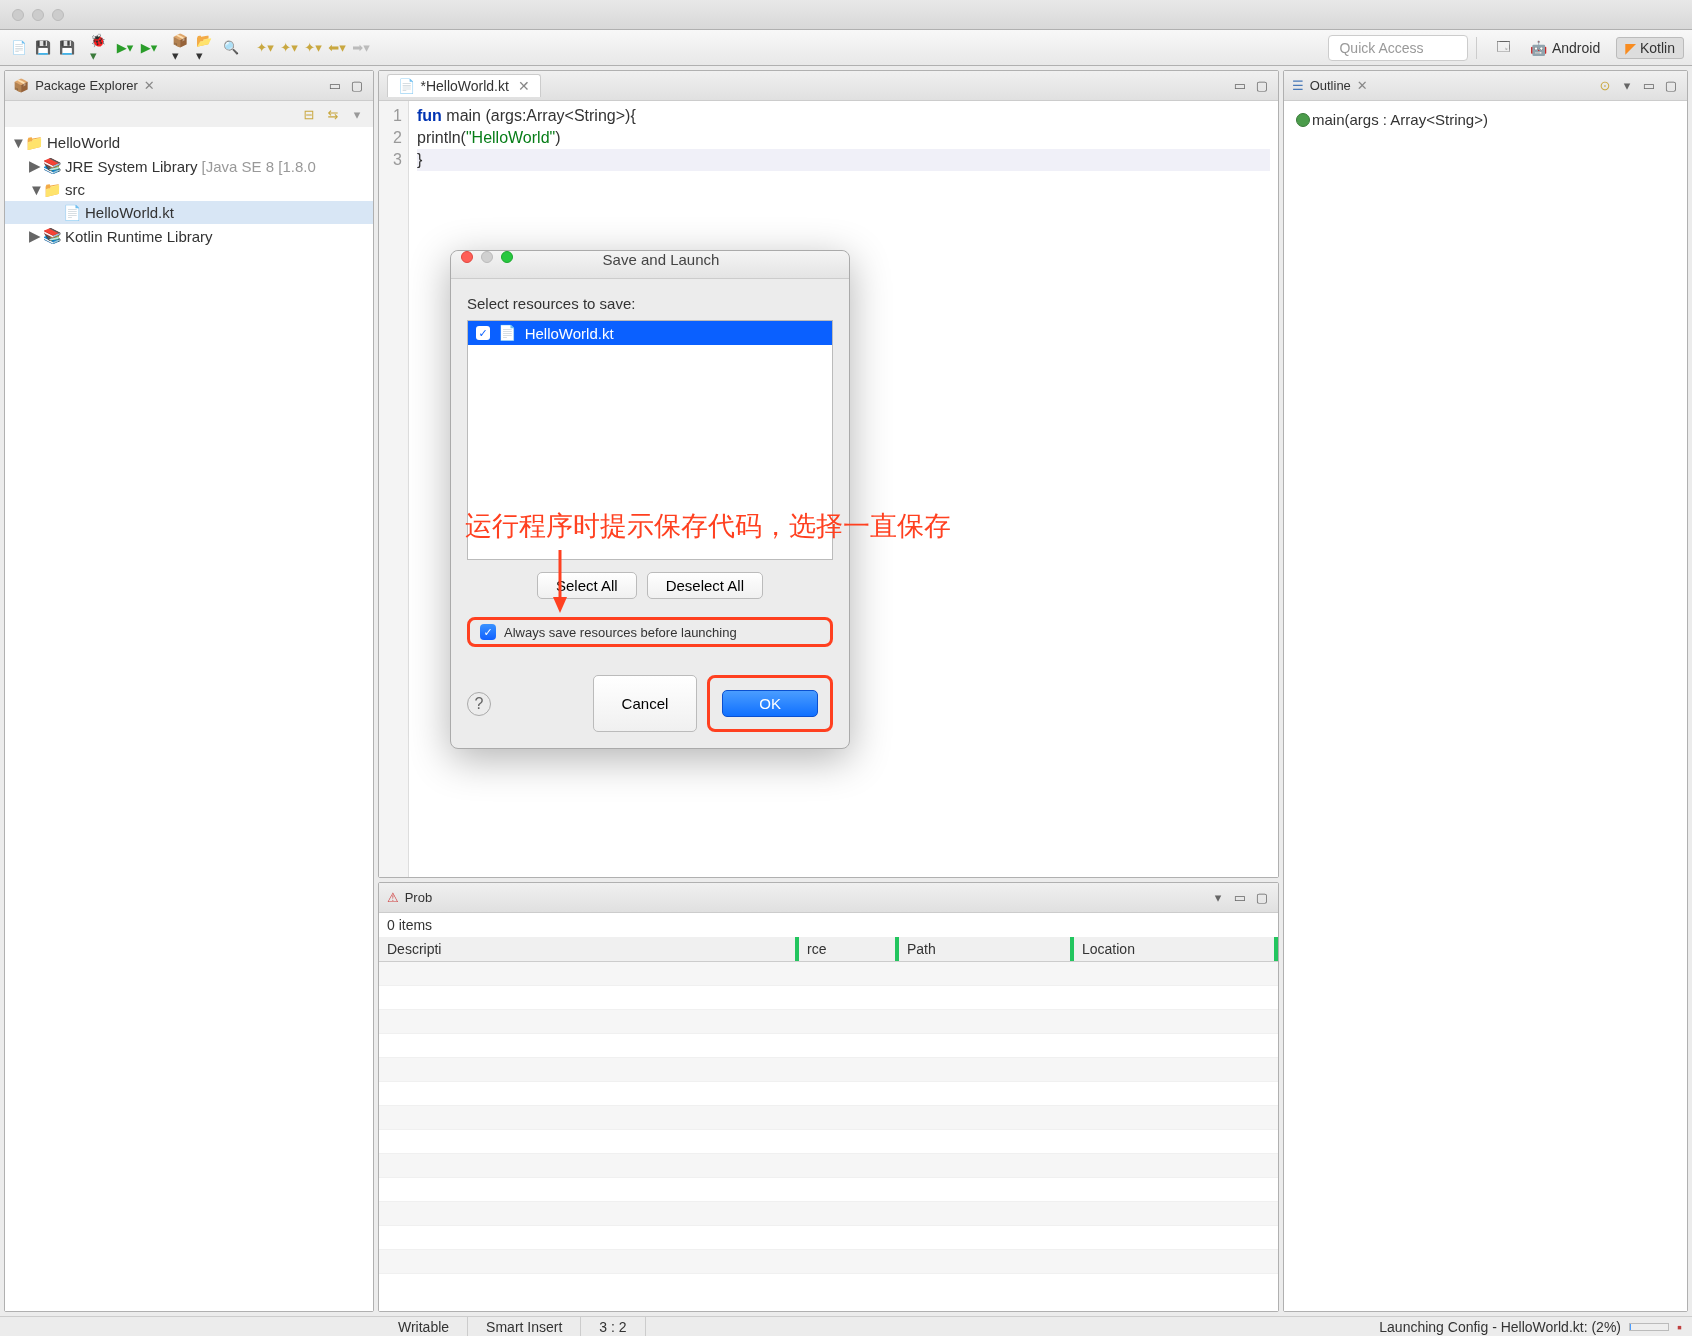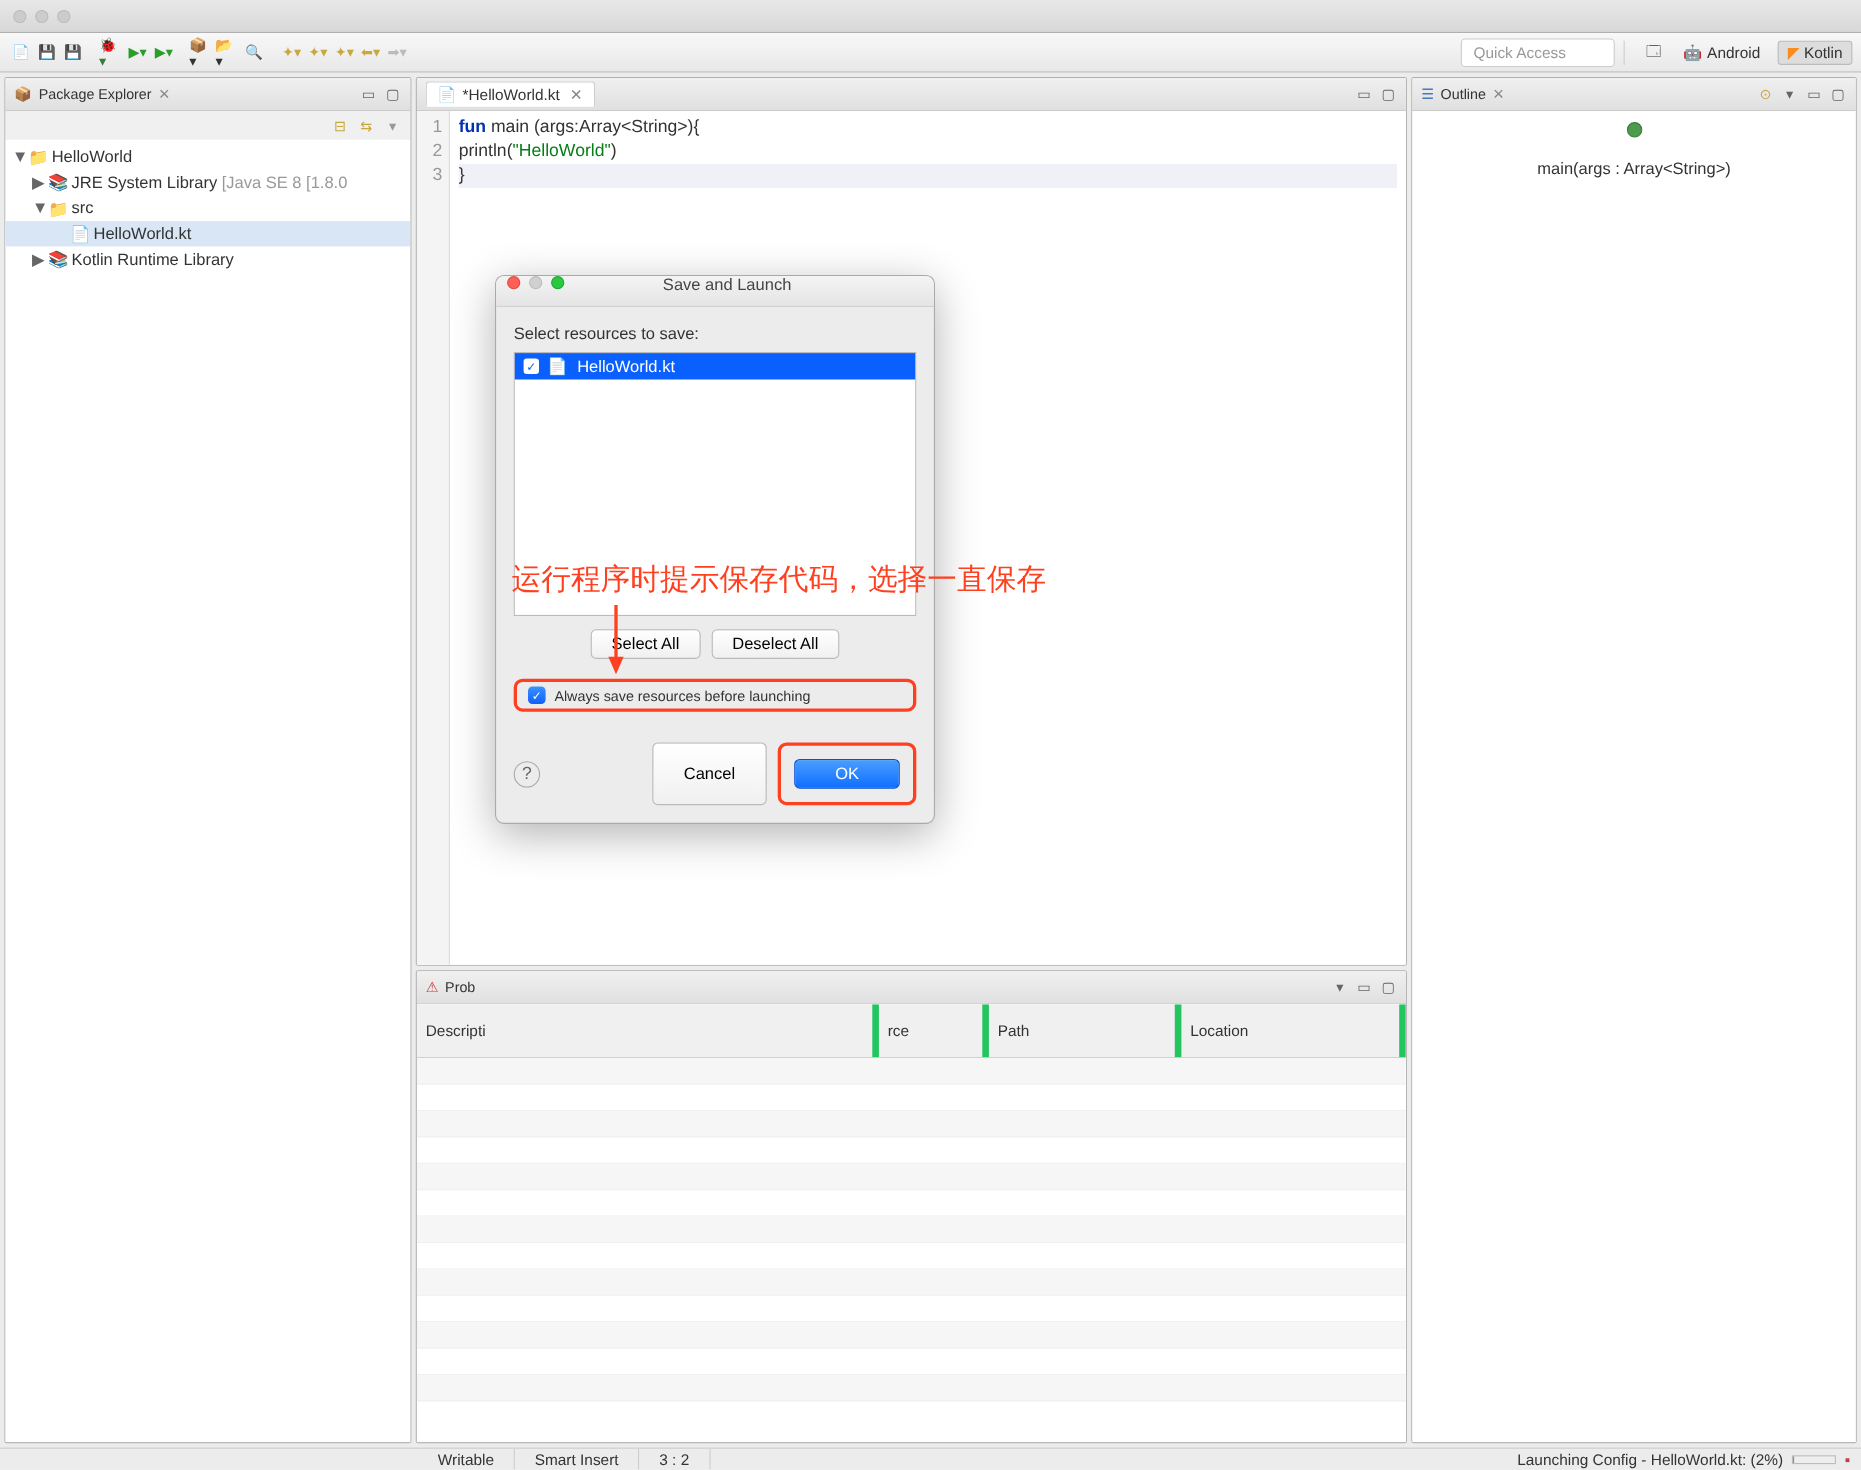--- a/index.html
+++ b/index.html
@@ -56,28 +56,28 @@
     .gutter { width: 30px; background: #f4f4f4; border-right: 1px solid #ddd; text-align: right; padding: 4px 6px 4px 0; color: #999; line-height: 22px; }
     .code-area { flex: 1; padding: 4px 8px; line-height: 22px; }
     .code-line.highlight { background: #f0f0f8; }
     .kw { color: #0033b3; font-weight: bold; }
     .str { color: #067d17; }
     
     
     .problems-panel { height: 430px; }
     .problems-body { background: #fff; }
     .table-header { display: flex; background: #f0f0f0; border-bottom: 1px solid #ccc; }
-    .table-header-cell { padding: 16px 8px; border-right: 6px solid #22c55e; font-size: 14px; }
+    .table-header-cell { padding: 4px 8px; border-right: 4px solid #22c55e; font-size: 14px; }
     .table-rows { background: #fff; }
     .table-row { height: 24px; border-bottom: 1px solid #f0f0f0; }
     .table-row:nth-child(odd) { background: #f6f6f6; }
     
     
     .outline-body { padding: 8px; }
-    .outline-item { display: flex; align-items: center; gap: 20px; padding: 2px 4px; font-size: 15px; flex-direction: column; }
+    .outline-item { display: flex; align-items: center; gap: 2px; padding: 2px 4px; font-size: 15px; }
     .method-icon { width: 14px; height: 14px; border-radius: 50%; background: #4b9c4b; border: 1px solid #3a7a3a; }
     
     
     .dialog-overlay { position: absolute; left: 450px; top: 250px; width: 400px; background: #ececec; border: 1px solid #aaa; border-radius: 8px; box-shadow: 0 10px 40px rgba(0,0,0,0.3); }
     .dialog-titlebar { height: 28px; display: flex; align-items: flex-start; padding-left: 10px; border-bottom: 1px solid #ccc; border-radius: 8px 8px 0 0; background: linear-gradient(#f4f4f4, #e4e4e4); }
     .dialog-traffic { display: flex; gap: 8px; }
     .tl-red { width: 12px; height: 12px; border-radius: 50%; background: #ff5f57; border: 1px solid #e04840; }
     .tl-yellow { width: 12px; height: 12px; border-radius: 50%; background: #d0d0d0; border: 1px solid #bbb; }
     .tl-green { width: 12px; height: 12px; border-radius: 50%; background: #28c840; border: 1px solid #1da830; }
     .dialog-title { flex: 1; text-align: center; font-size: 15px; color: #444; padding-right: 40px; }
@@ -238,20 +238,21 @@
       <div class="panel-header">
         <span style="color:#d04040">⚠</span>
         <span>Prob</span>
         <div class="panel-header-right">
           <span class="panel-mini-btn">▾</span>
           <span class="panel-mini-btn">▭</span>
           <span class="panel-mini-btn">▢</span>
         </div>
       </div>
       <div class="panel-body problems-body">
+        <div style="padding:4px 8px; font-size:14px">0 items</div>
         <div class="table-header">
           <div class="table-header-cell" style="width:420px">Descripti</div>
           <div class="table-header-cell" style="width:100px">rce</div>
           <div class="table-header-cell" style="width:175px">Path</div>
           <div class="table-header-cell" style="flex:1">Location</div>
         </div>
         <div class="table-rows">
           <div class="table-row"></div>
           <div class="table-row"></div>
           <div class="table-row"></div>

